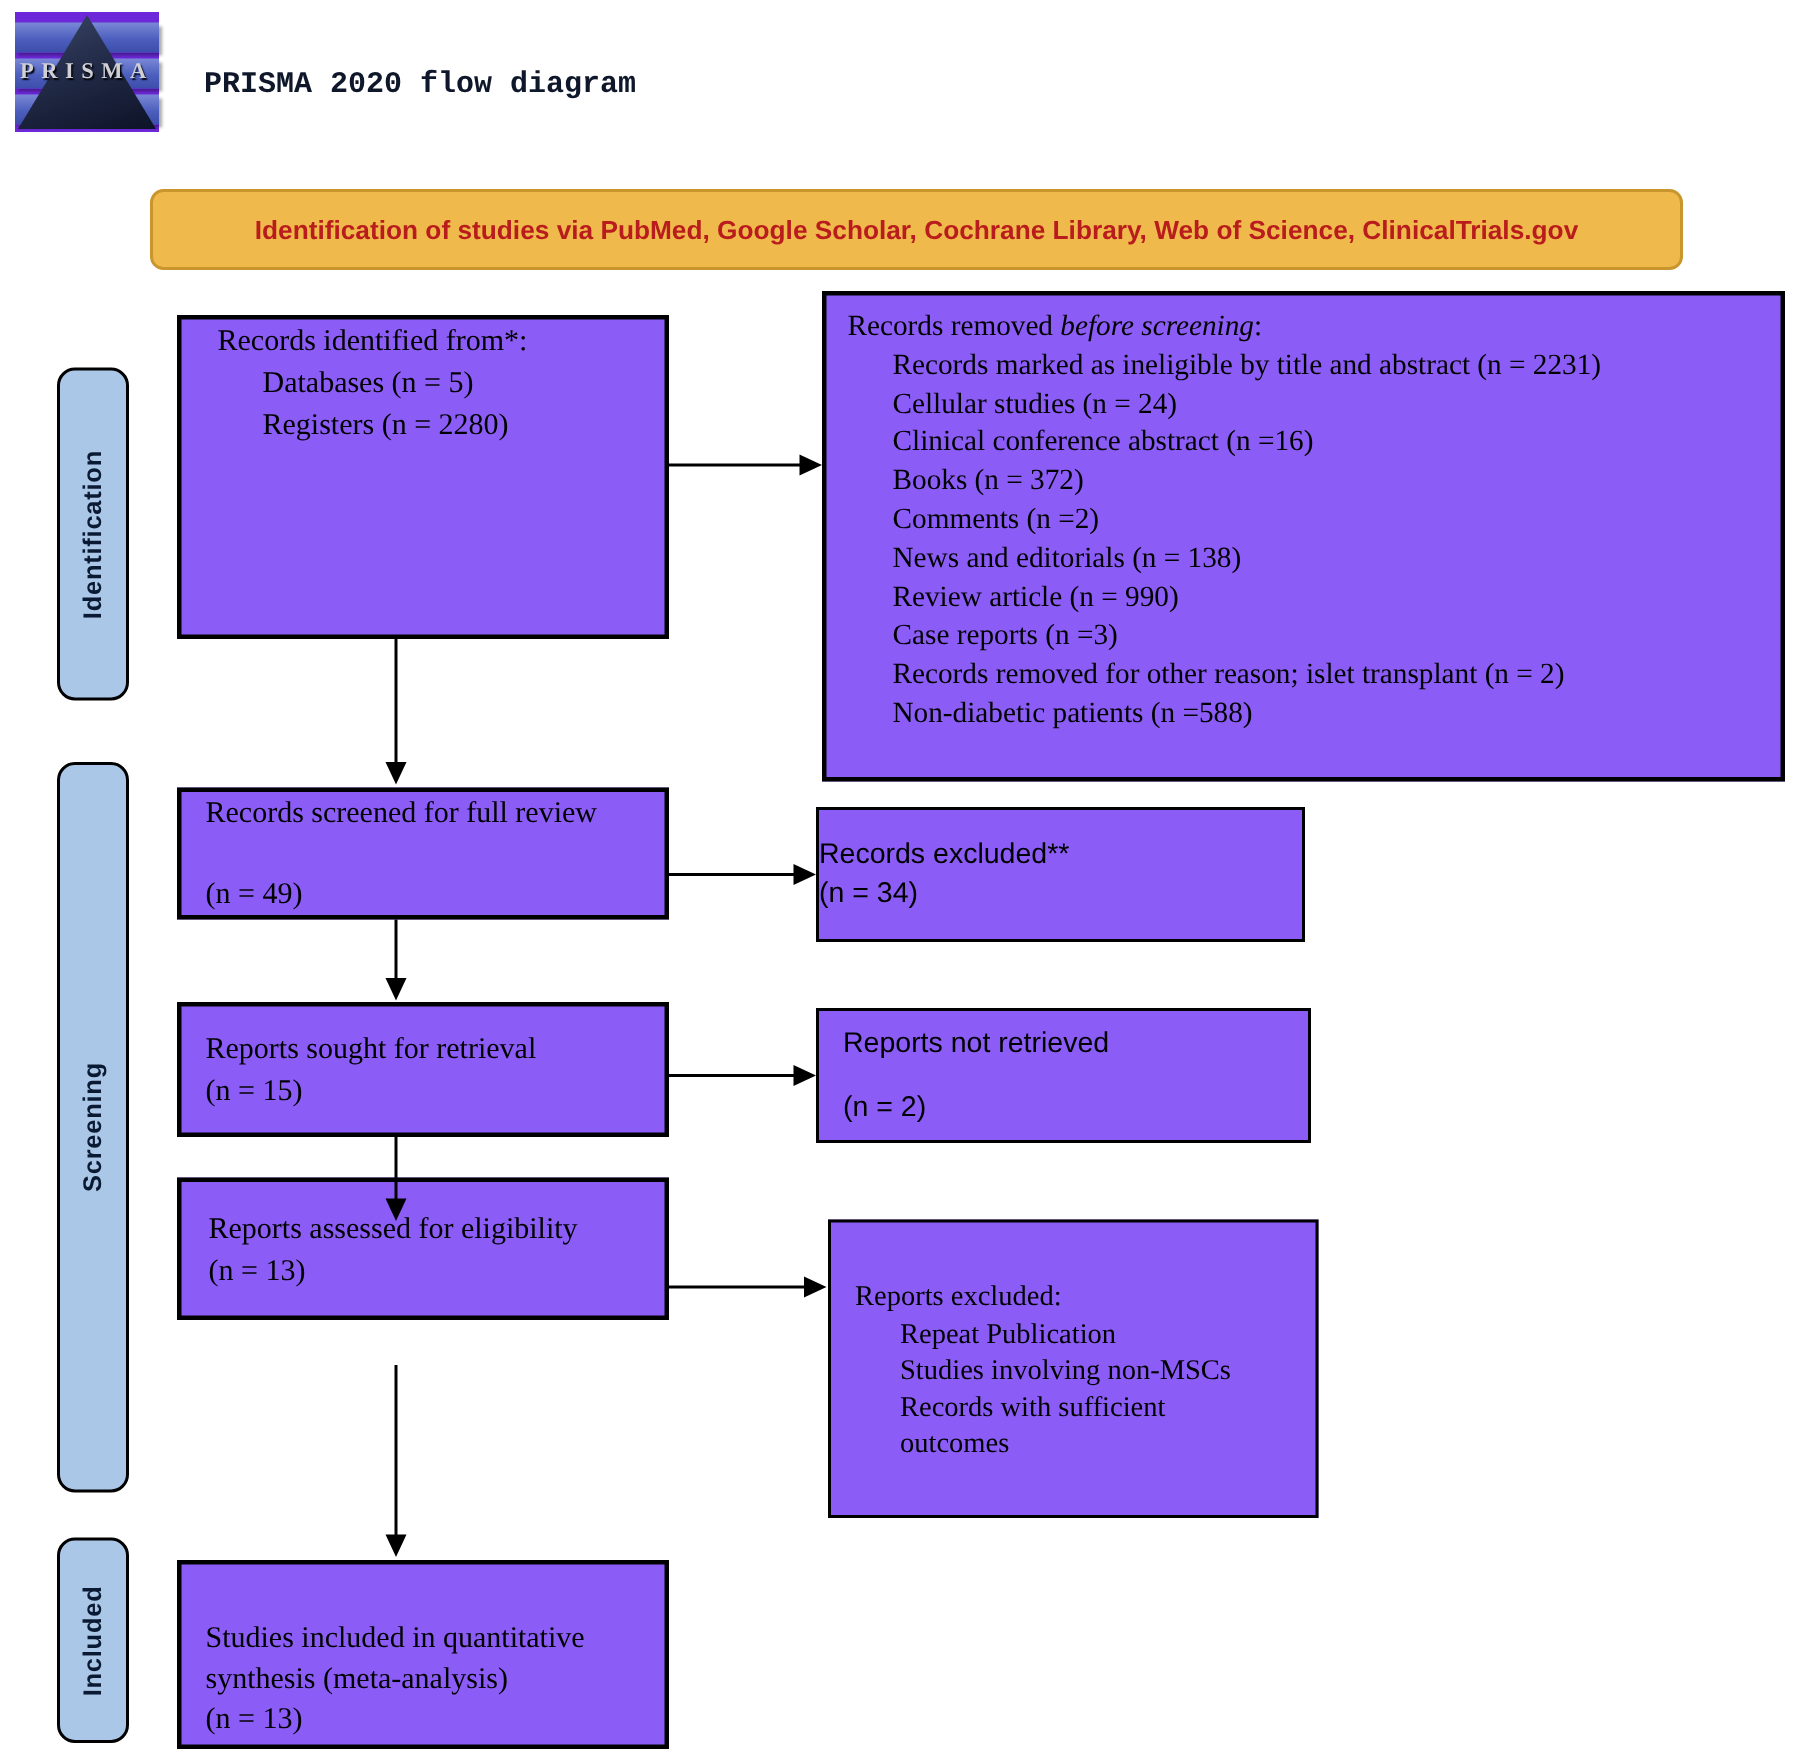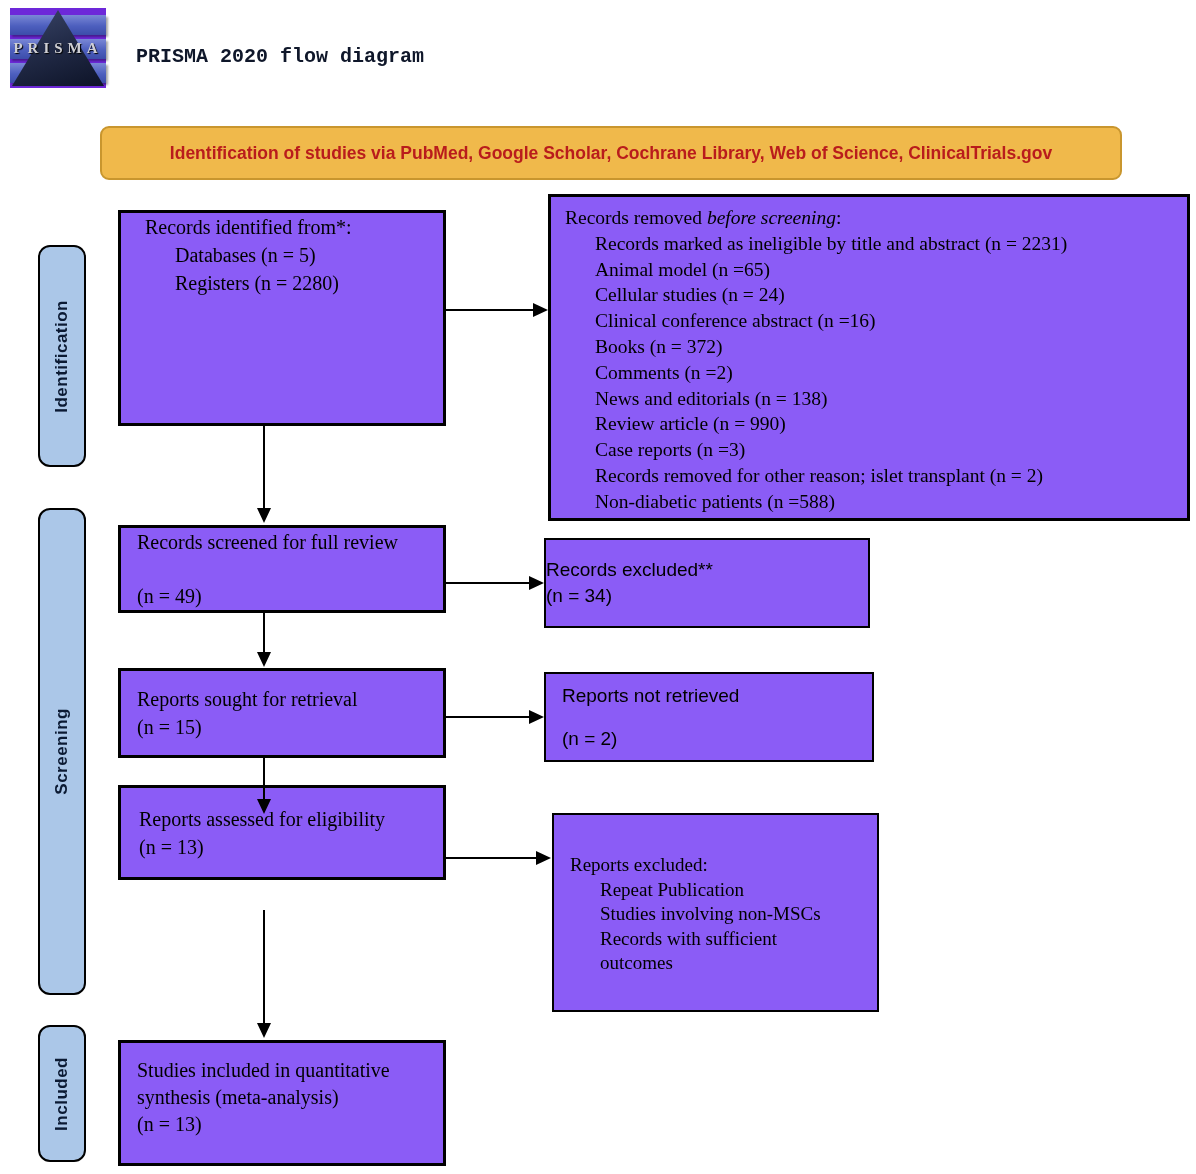--- a/index.html
+++ b/index.html
@@ -92,21 +92,21 @@
   .box-reports-not-retrieved{left:544px;top:672px;width:330px;height:90px;
     display:flex;flex-direction:column;justify-content:center;
     padding-left:16px;font-family:"Liberation Sans", sans-serif;
     font-size:19px;line-height:26px;border-width:2.5px;gap:17px;}
   .box-reports-assessed{left:118px;top:785px;width:328px;height:95px;
     display:flex;flex-direction:column;justify-content:center;
     padding-left:18px;font-size:20px;line-height:28px;}
   .box-reports-excluded{left:552px;top:813px;width:327px;height:199px;
     padding:38px 10px 6px 16px;font-size:19px;line-height:24.5px;border-width:2.5px;}
   .box-studies-included{left:118px;top:1040px;width:328px;height:126px;
-    padding-top:14px;padding-left:16px;font-size:20px;line-height:27px;}
+    padding-top:36px;padding-left:16px;font-size:20px;line-height:27px;}
   .indent{padding-left:30px;}
   .wrap-item{max-width:242px;}
   
   .aline{position:absolute;background:#000;}
   .hline{height:2px;}
   .vline{width:2px;}
   .head-right{
     position:absolute;width:0;height:0;
     border-top:7px solid transparent;border-bottom:7px solid transparent;
     border-left:15px solid #000;
@@ -147,21 +147,20 @@
     <div>Records identified from*:</div>
     <div class="indent">Databases (n = 5)</div>
     <div class="indent">Registers (n = 2280)</div>
   </div>
 
   <div class="fbox serif box-records-removed">
     <div>
       <span>Records removed </span><i>before screening</i><span>:</span>
     </div>
     <div class="indent">Records marked as ineligible by title and abstract (n = 2231)</div>
-    <div class="indent">Animal model (n =65)</div>
     <div class="indent">Cellular studies (n = 24)</div>
     <div class="indent">Clinical conference abstract (n =16)</div>
     <div class="indent">Books (n = 372)</div>
     <div class="indent">Comments (n =2)</div>
     <div class="indent">News and editorials (n = 138)</div>
     <div class="indent">Review article (n = 990)</div>
     <div class="indent">Case reports (n =3)</div>
     <div class="indent">Records removed for other reason; islet transplant (n = 2)</div>
     <div class="indent">Non-diabetic patients (n =588)</div>
   </div>

